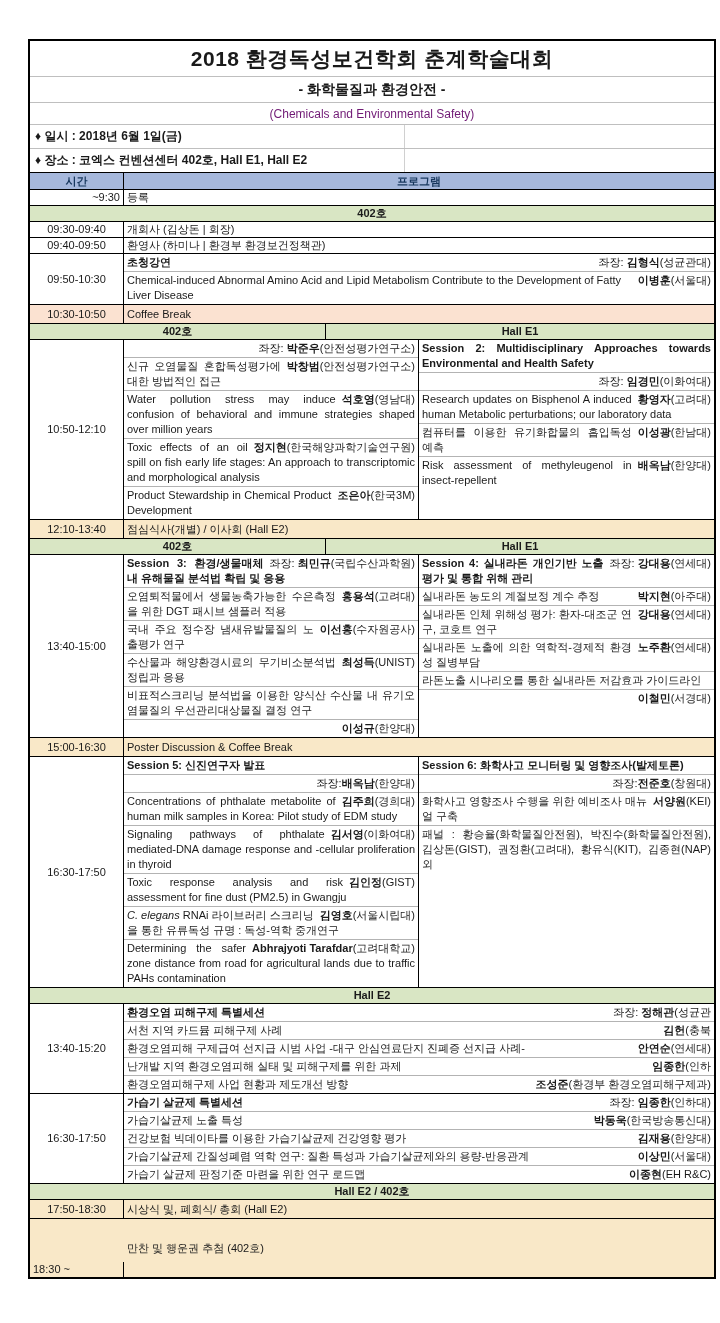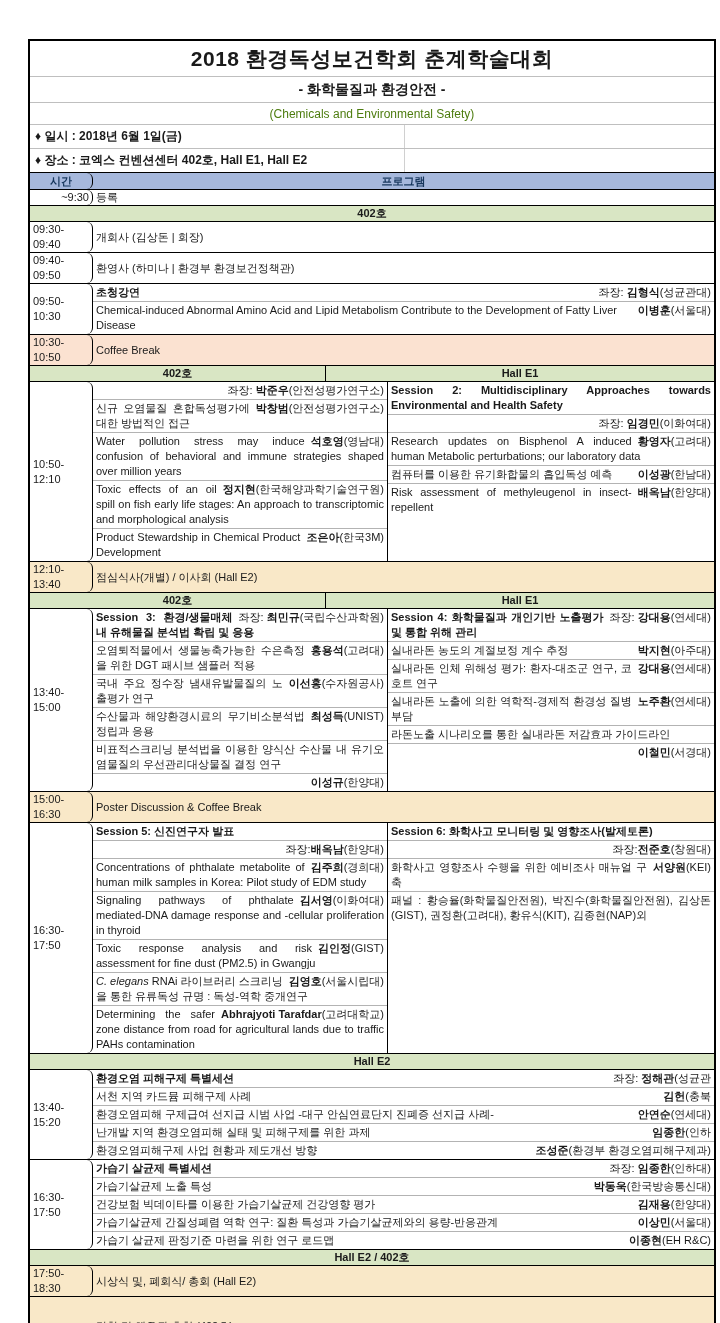--- a/index.html
+++ b/index.html
@@ -7,29 +7,29 @@
        font-family:"Liberation Sans","DejaVu Sans",sans-serif;color:#1a1a1a;
        -webkit-font-smoothing:antialiased;}
   .sheet{position:absolute;left:28px;top:39px;width:688px;
          border:2px solid #000;box-sizing:border-box;background:#fff;}
   
   .r-title{height:35px;display:flex;align-items:center;justify-content:center;
            font-size:21px;font-weight:bold;letter-spacing:0.5px;}
   .r-sub{height:25px;display:flex;align-items:center;justify-content:center;
          font-size:14px;font-weight:bold;border-top:1px solid #bfbfbf;}
   .r-eng{height:21px;display:flex;align-items:center;justify-content:center;
-         font-size:12px;color:#4d7c0f;border-top:1px solid #bfbfbf;}
+         font-size:12px;color:#701a75;border-top:1px solid #bfbfbf;}
   .r-meta{height:23px;display:flex;align-items:center;font-size:12px;font-weight:bold;
           border-top:1px solid #bfbfbf;}
   .r-meta .mtxt{padding-left:5px;width:374px;box-sizing:border-box;}
   .r-meta .mblank{flex:1;border-left:1px solid #d0d0d0;height:100%;}
   
   .row{display:flex;border-top:1px solid #000;align-items:stretch;font-size:11px;line-height:15px;}
-  .tc{width:63px;box-sizing:border-box;border-right:1px solid #000;flex:none;
-      display:flex;align-items:center;justify-content:center;padding:0 3px;border-radius:6px;}
+  .tc{width:94px;box-sizing:border-box;border-right:1px solid #000;flex:none;
+      display:flex;align-items:center;justify-content:center;padding:0 3px;}
   .tc.al-r{justify-content:flex-end;}
   .tc.al-l{justify-content:flex-start;margin-top:43px;}
   .pc{flex:1;min-width:0;box-sizing:border-box;}
   .row.colhead{background:var(--header-bg);font-weight:bold;color:var(--header-text);}
   .row.colhead .tc,.row.colhead .pc{display:flex;align-items:center;justify-content:center;min-height:16px;}
   .row.venue{background:var(--venue-bg);font-weight:bold;flex-direction:column;}
   .row.venue .pc{display:flex;}
   .row.venue .vcell{display:flex;align-items:center;justify-content:center;min-height:14px;}
   .row.venue .vcell.vleft{width:295px;border-right:1px solid #000;flex:none;}
   .row.venue .vcell.vfull{flex:1;}
@@ -152,21 +152,21 @@
             <div class="sc"><span class="spk">좌장: <b>최민규</b>(국립수산과학원)</span><span class="ttl bold">Session 3: 환경/생물매체 내 유해물질 분석법 확립 및 응용</span></div>
             <div class="sc"><span class="spk"><b>홍용석</b>(고려대)</span><span class="ttl">오염퇴적물에서 생물농축가능한 수은측정을 위한 DGT 패시브 샘플러 적용</span></div>
             <div class="sc"><span class="spk"><b>이선홍</b>(수자원공사)</span><span class="ttl">국내 주요 정수장 냄새유발물질의 노출평가 연구</span></div>
             <div class="sc"><span class="spk"><b>최성득</b>(UNIST)</span><span class="ttl">수산물과 해양환경시료의 무기비소분석법 정립과 응용</span></div>
             <div class="sc"><span class="ttl">비표적스크리닝 분석법을 이용한 양식산 수산물 내 유기오염물질의 우선관리대상물질 결정 연구</span></div>
             <div class="sc grow chair-only">
               <span class="spk"><b>이성규</b>(한양대)</span>
             </div>
           </div>
           <div class="scol right">
-            <div class="sc"><span class="spk">좌장: <b>강대용</b>(연세대)</span><span class="ttl bold">Session 4: 화학물질과 개인기반 노출평가 및 통합 위해 관리</span></div>
+            <div class="sc"><span class="spk">좌장: <b>강대용</b>(연세대)</span><span class="ttl bold">Session 4: 실내라돈 개인기반 노출평가 및 통합 위해 관리</span></div>
             <div class="sc"><span class="spk"><b>박지현</b>(아주대)</span><span class="ttl">실내라돈 농도의 계절보정 계수 추정</span></div>
             <div class="sc"><span class="spk"><b>강대용</b>(연세대)</span><span class="ttl">실내라돈 인체 위해성 평가: 환자-대조군 연구, 코호트 연구</span></div>
             <div class="sc"><span class="spk"><b>노주환</b>(연세대)</span><span class="ttl">실내라돈 노출에 의한 역학적-경제적 환경성 질병부담</span></div>
             <div class="sc"><span class="ttl">라돈노출 시나리오를 통한 실내라돈 저감효과 가이드라인</span></div>
             <div class="sc grow chair-only">
               <span class="spk"><b>이철민</b>(서경대)</span>
             </div>
           </div>
         </div>
       </div>

